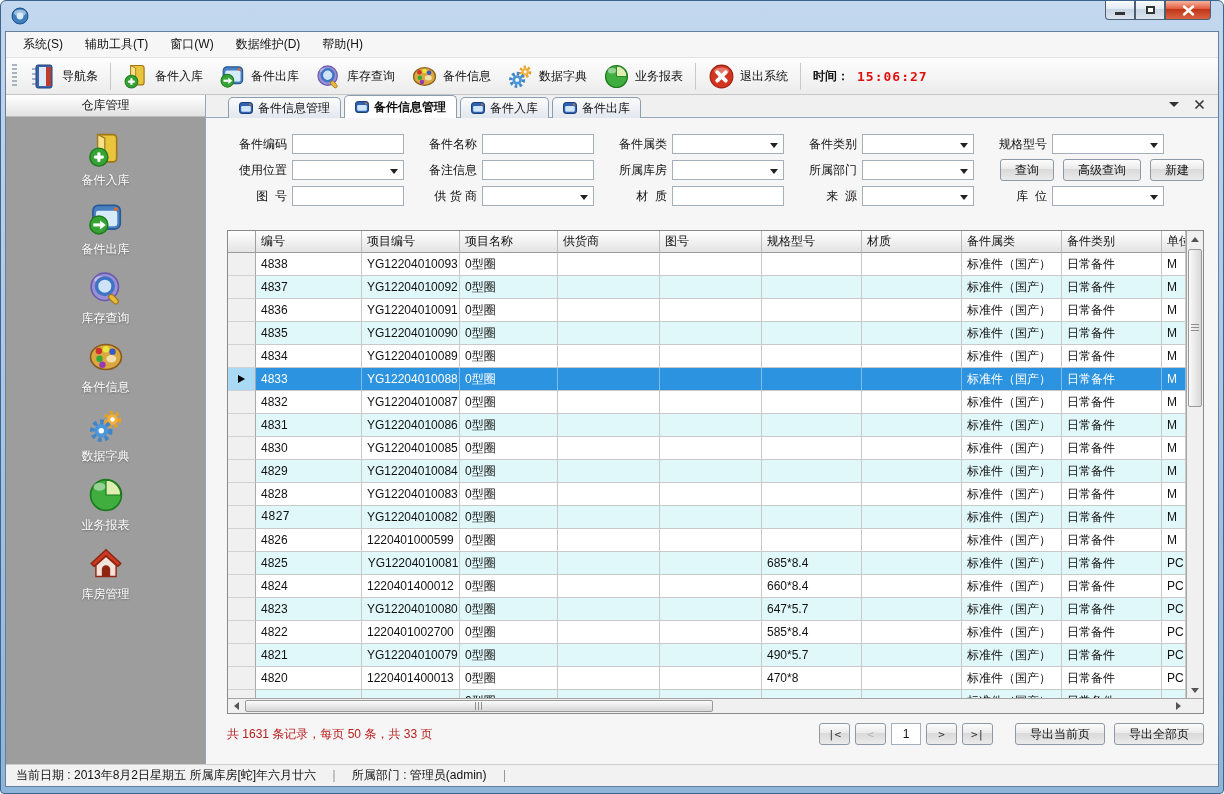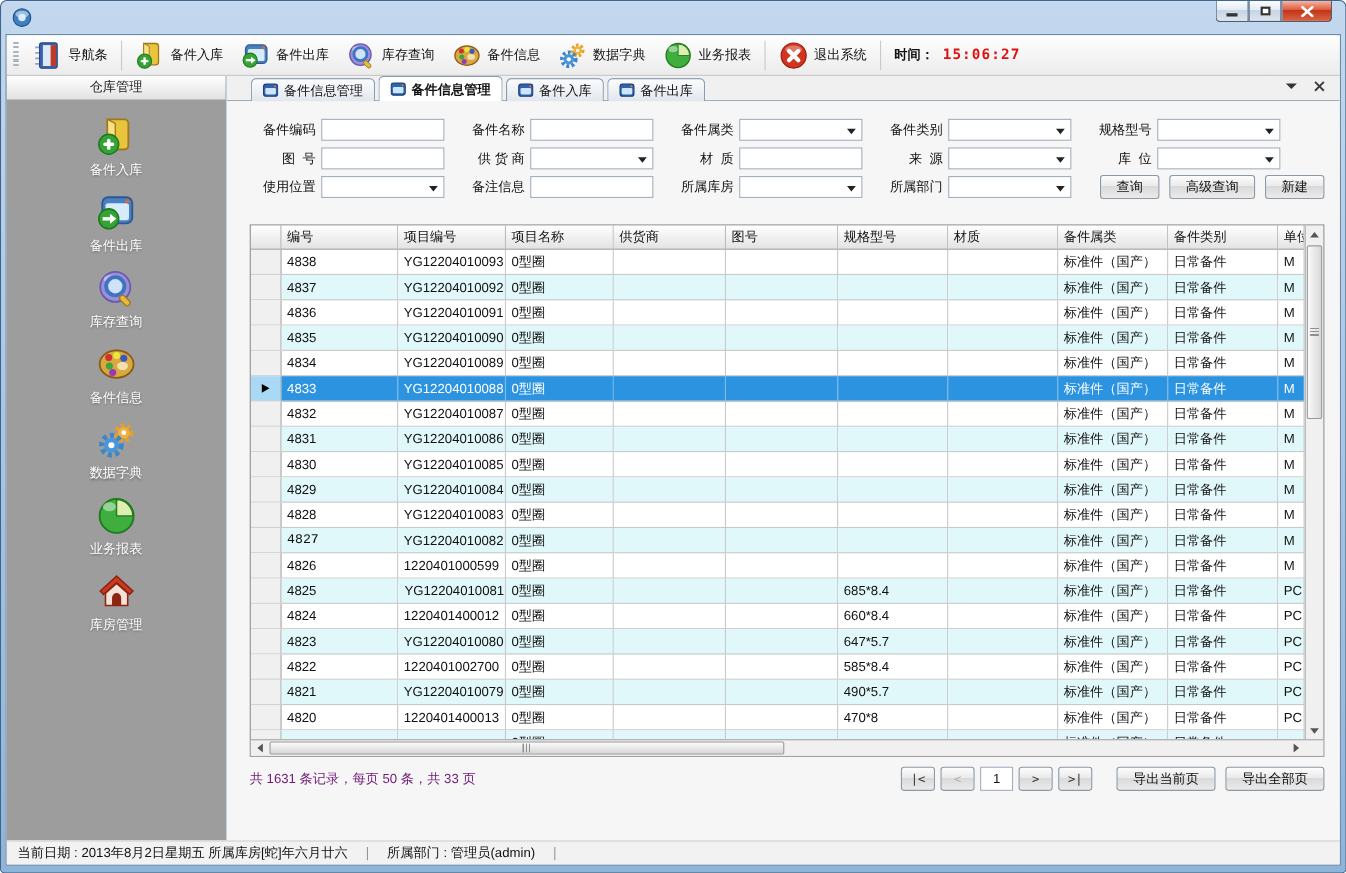--- a/index.html
+++ b/index.html
@@ -119,21 +119,21 @@
   .hs-thumb { position:absolute; left:17px; top:1px; bottom:1px; width:468px;
     background:linear-gradient(#fbfbfb,#d6d6d6); border:1px solid #9a9a9a; border-radius:2px;
     display:flex; align-items:center; justify-content:center; cursor:pointer; }
   .tri-up { width:0; height:0; border-left:4px solid transparent; border-right:4px solid transparent; border-bottom:5px solid #555; }
   .tri-down { width:0; height:0; border-left:4px solid transparent; border-right:4px solid transparent; border-top:5px solid #555; }
   .tri-left { width:0; height:0; border-top:4px solid transparent; border-bottom:4px solid transparent; border-right:5px solid #555; }
   .tri-right { width:0; height:0; border-top:4px solid transparent; border-bottom:4px solid transparent; border-left:5px solid #555; }
   
   .pagebar { position:absolute; left:21px; top:602px; width:977px; height:28px;
     display:flex; align-items:center; }
-  .page-summary { color:#701a75;text-align:right; }
+  .page-summary { color:#b91c1c;text-align:right; }
   .nav-group { margin-left:auto; display:flex; align-items:center; gap:5px; }
   .nav-btn { width:31px; height:22px; border:1px solid #8d99a5; border-radius:3px;
     background:linear-gradient(#fdfdfd,#eaeaea 45%,#d9d9d9 46%,#ebebeb);
     font-family:"DejaVu Sans Mono",monospace; font-size:11px; color:#333; }
   .nav-btn.disabled { color:#b0b0b0; }
   .page-box { width:30px; height:22px; border:1px solid #a4afbc; background:#fff;
     display:flex; align-items:center; justify-content:center; }
   .export-group { display:flex; gap:9px; margin-left:22px; }
   
   .statusbar { height:22px; flex:0 0 auto; background:#f2f2f2; border-top:1px solid #cccccc;
@@ -164,20 +164,27 @@
             <g stroke="#fff" stroke-width="2.4" stroke-linecap="round">
               <line x1="2" y1="1.5" x2="11" y2="9.5"></line>
               <line x1="11" y1="1.5" x2="2" y2="9.5"></line>
             </g>
           </svg>
         </div>
     </div>
   </div>
 
   <div class="client">
+    <div class="menubar" id="menubar">
+        <div class="menu-item">系统(S)</div>
+        <div class="menu-item">辅助工具(T)</div>
+        <div class="menu-item">窗口(W)</div>
+        <div class="menu-item">数据维护(D)</div>
+        <div class="menu-item">帮助(H)</div>
+      </div>
 
     <div class="toolbar">
       <div class="tool-grip"></div>
       <div id="toolbarItems" style="display:flex;align-items:center;">
           <div class="tool-btn">
             <span class="tool-icon">
               <svg viewBox="0 0 27 27">
                 <g stroke="#8fa0c0" stroke-width="1.6">
                   <line x1="2" y1="6" x2="7" y2="6"></line>
                   <line x1="2" y1="11" x2="7" y2="11"></line>
@@ -451,61 +458,61 @@
                   <span class="form-label">备件类别</span>
                   <div class="ctl select"></div>
                 </div>
                 <div class="form-slot">
                   <span class="form-label">规格型号</span>
                   <div class="ctl select"></div>
                 </div>
               </div>
               <div class="form-row">
                 <div class="form-slot">
-                  <span class="form-label">图  号</span>
-                  <div class="ctl"></div>
-                </div>
-                <div class="form-slot">
-                  <span class="form-label">供 货 商</span>
-                  <div class="ctl select"></div>
-                </div>
-                <div class="form-slot">
-                  <span class="form-label">材  质</span>
-                  <div class="ctl"></div>
-                </div>
-                <div class="form-slot">
-                  <span class="form-label">来  源</span>
-                  <div class="ctl select"></div>
-                </div>
-                <div class="form-slot">
-                  <span class="form-label">库  位</span>
-                  <div class="ctl select"></div>
-                </div>
-              </div>
-              <div class="form-row">
-                <div class="form-slot">
                   <span class="form-label">使用位置</span>
                   <div class="ctl select"></div>
                 </div>
                 <div class="form-slot">
                   <span class="form-label">备注信息</span>
                   <div class="ctl"></div>
                 </div>
                 <div class="form-slot">
                   <span class="form-label">所属库房</span>
                   <div class="ctl select"></div>
                 </div>
                 <div class="form-slot">
                   <span class="form-label">所属部门</span>
                   <div class="ctl select"></div>
                 </div>
                 <div class="form-buttons">
                   <button class="btn">查询</button>
                   <button class="btn">高级查询</button>
                   <button class="btn">新建</button>
+                </div>
+              </div>
+              <div class="form-row">
+                <div class="form-slot">
+                  <span class="form-label">图  号</span>
+                  <div class="ctl"></div>
+                </div>
+                <div class="form-slot">
+                  <span class="form-label">供 货 商</span>
+                  <div class="ctl select"></div>
+                </div>
+                <div class="form-slot">
+                  <span class="form-label">材  质</span>
+                  <div class="ctl"></div>
+                </div>
+                <div class="form-slot">
+                  <span class="form-label">来  源</span>
+                  <div class="ctl select"></div>
+                </div>
+                <div class="form-slot">
+                  <span class="form-label">库  位</span>
+                  <div class="ctl select"></div>
                 </div>
               </div>
             </div>
 
           <div class="grid">
             <div class="grid-main">
               <div class="grid-cols">
                 <div class="grid-header" id="gridHeader">
                     <div class="h-gutter"></div>
                     <div class="h-cell" style="width: 106px;">编号</div>

